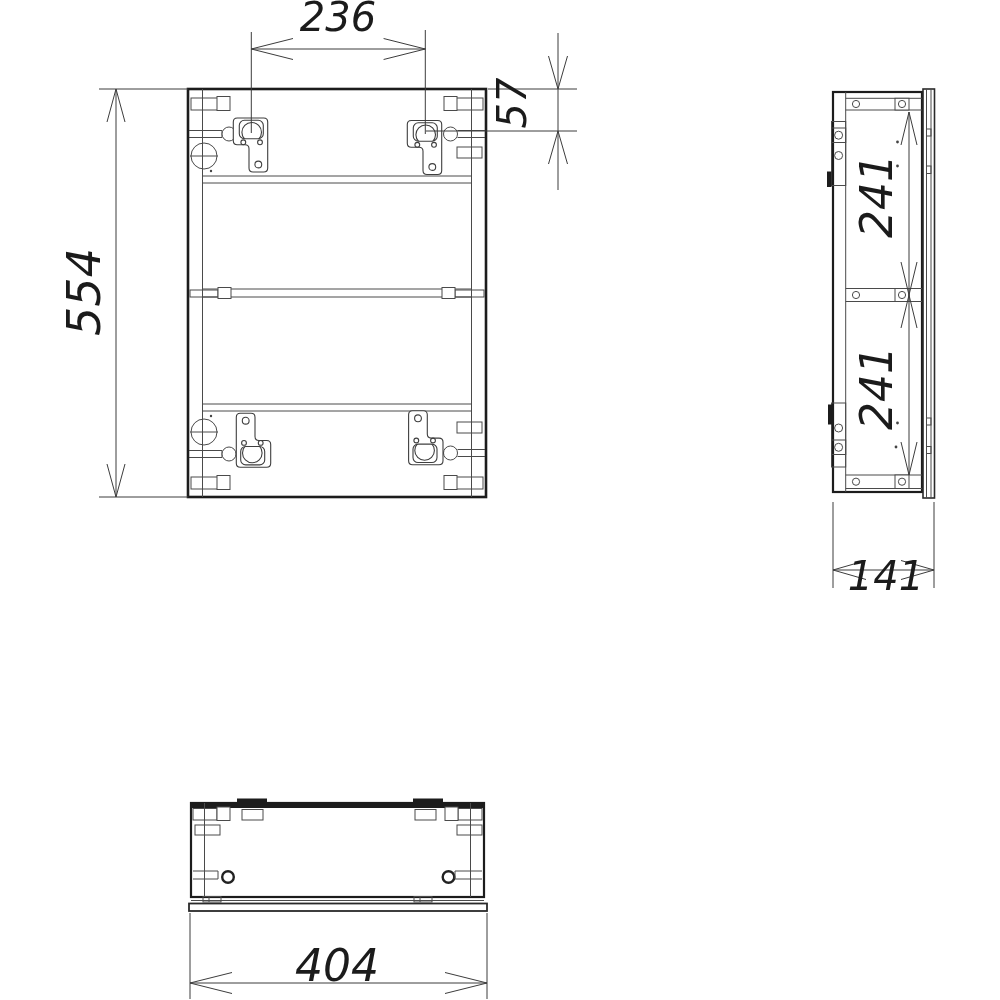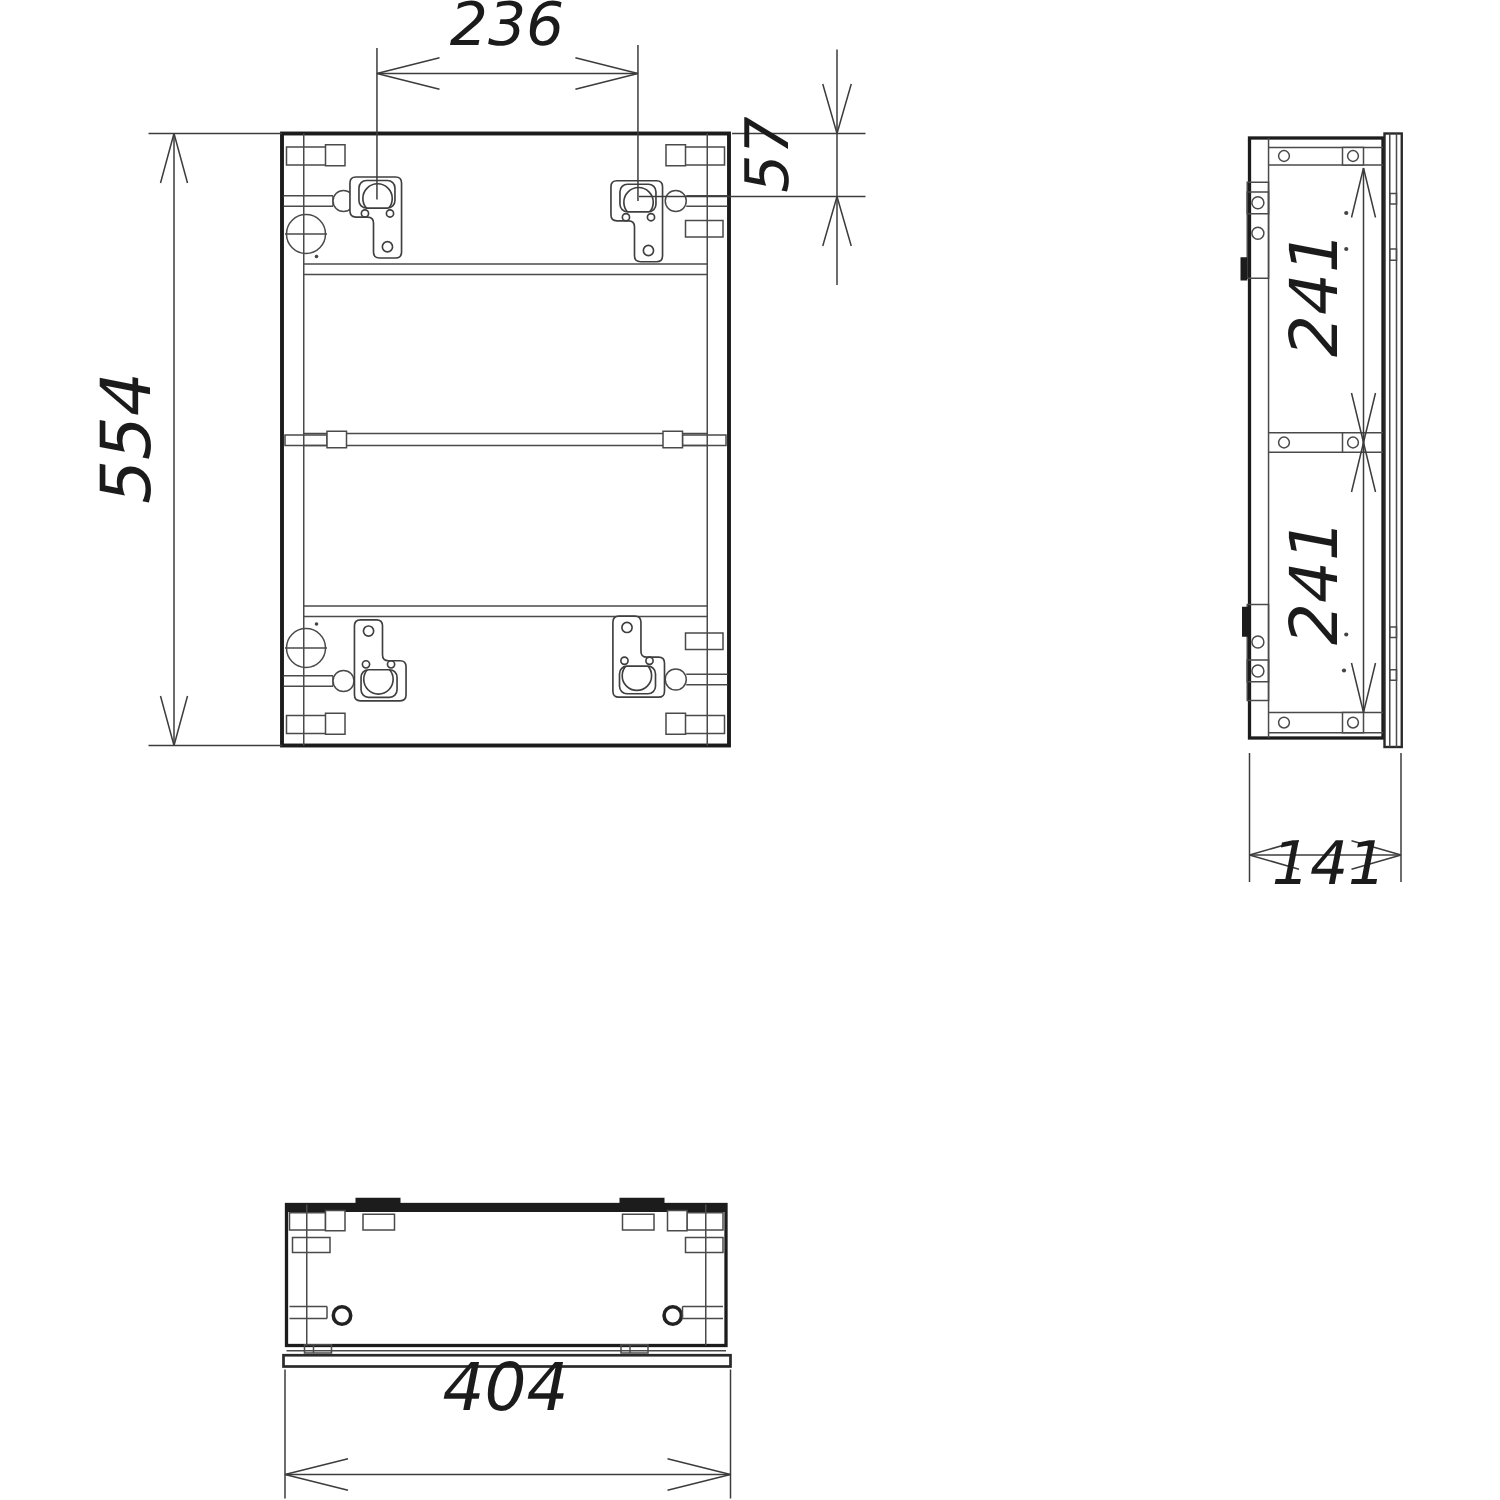--- a/index.html
+++ b/index.html
@@ -220,14 +220,14 @@
     </g>
   </g>
 </svg>
 
 <div class="dim fs40" style="left:338px;top:17px;">236</div>
 <div class="dim rot fs40" style="left:512px;top:103px;">57</div>
 <div class="dim rot fs46" style="left:84px;top:292px;">554</div>
 <div class="dim rot fs44" style="left:877px;top:196px;">241</div>
 <div class="dim rot fs44" style="left:877px;top:388px;">241</div>
 <div class="dim fs40" style="left:886px;top:536px;margin-top:40px;">141</div>
-<div class="dim fs44" style="left:337px;top:926px;">404</div>
+<div class="dim fs44" style="left:337px;top:966px;">404</div>
 </div>
 
 </body></html>

